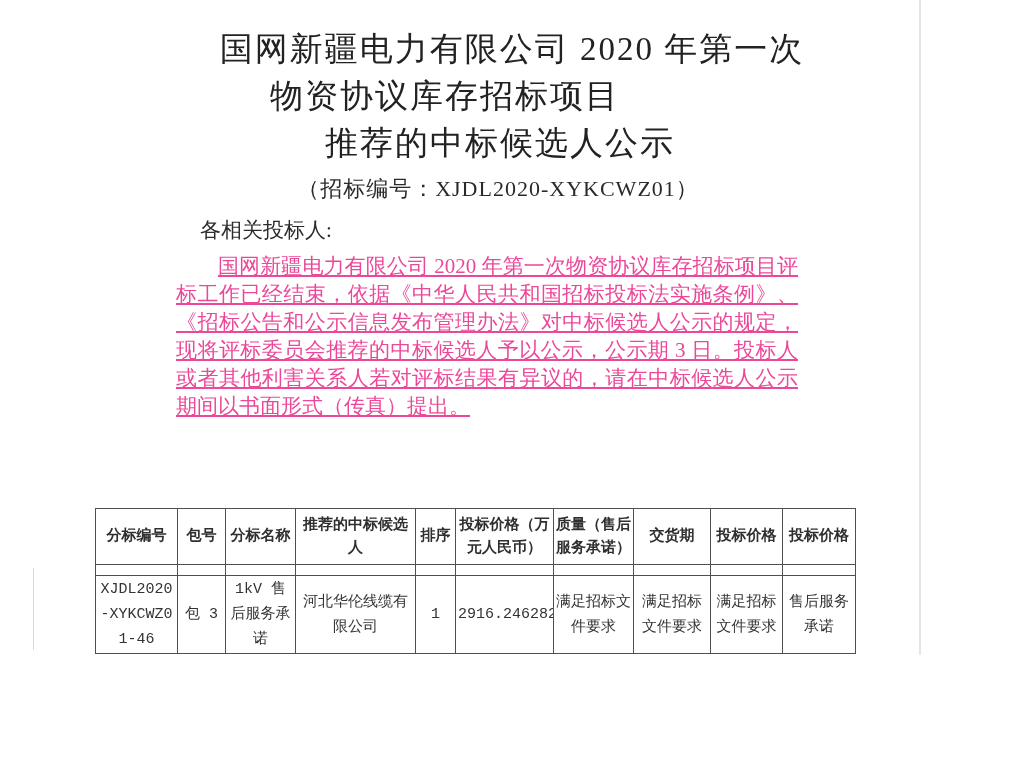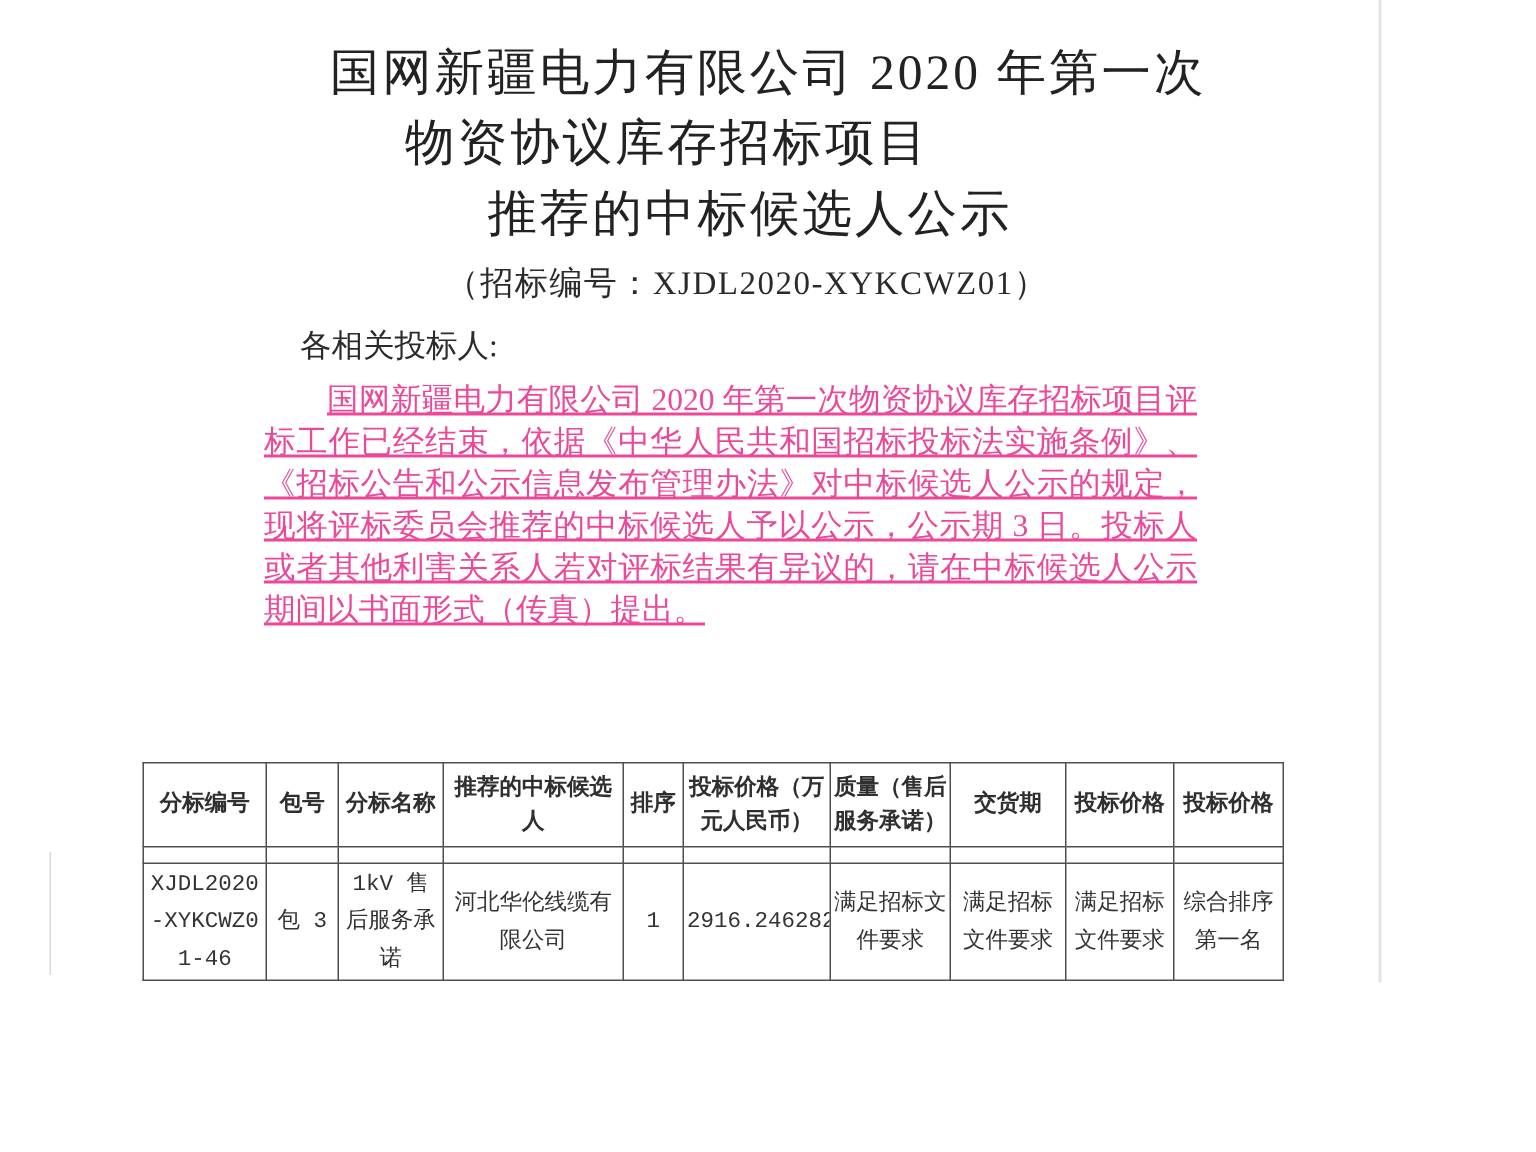--- a/index.html
+++ b/index.html
@@ -200,21 +200,21 @@
       <tr class="data-row">
         <td class="cell-subno">XJDL2020-XYKCWZ01-46</td>
         <td>包 3</td>
         <td class="cell-name">1kV 售后服务承诺</td>
         <td>河北华伦线缆有限公司</td>
         <td>1</td>
         <td class="cell-price">2916.246282</td>
         <td>满足招标文件要求</td>
         <td>满足招标文件要求</td>
         <td>满足招标文件要求</td>
-        <td>综合排序第一名</td>
+        <td>售后服务承诺</td>
       </tr>
     </tbody>
   </table>
 
   <div class="edge-line"></div>
   <div class="left-artifact-line"></div>
   <div class="corner-shade"></div>
 
 </div>
 

